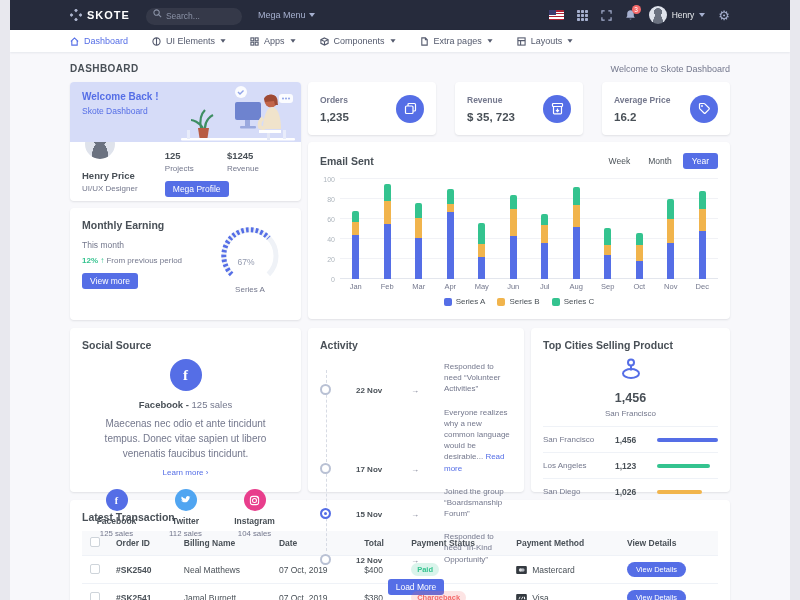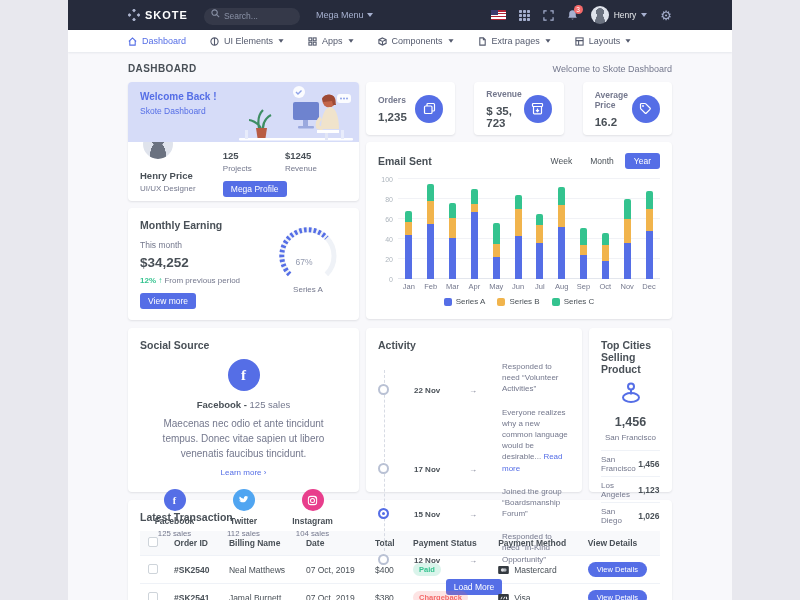--- a/index.html
+++ b/index.html
@@ -1,18 +1,18 @@
 <!DOCTYPE html>
 <html><head>
 <meta charset="utf-8">
 <style>
   * { margin:0; padding:0; box-sizing:border-box; }
   html,body { background:#e8e8ee; }
   .screen {
-    width:664px; height:600px; overflow:hidden; position:relative;
+    width:780px; height:600px; overflow:hidden; position:relative;
     background:#f8f8fb; font-family:"Liberation Sans", sans-serif;
     color:#495057; margin:0 auto;
   }
   
   .topbar { height:30px; background:#262b3c; display:flex; align-items:center;
     justify-content:space-between; padding:0 60px; }
   .tb-left, .tb-right { display:flex; align-items:center; }
   .brand { display:flex; align-items:center; gap:5px; margin-right:16px; }
   .brand-name { color:#fff; font-weight:bold; font-size:11px; letter-spacing:1px; }
   .search-box { position:relative; margin-right:16px; }
@@ -357,21 +357,20 @@
               </div>
               <button class="btn-primary wc-btn">Mega Profile</button>
             </div>
           </div>
         </div>
 
         <div class="card me-card">
           <div class="me-left">
             <div class="card-title">Monthly Earning</div>
             <div class="me-this">This month</div>
-            <div class="me-amount">$34,252</div>
             <div class="me-change-row">
               <span class="me-change">12%</span>
               <span class="me-change">↑</span>
               <span>From previous period</span>
             </div>
             <button class="btn-primary me-btn">View more</button>
           </div>
           <div class="me-right">
             <svg width="70" height="62" viewBox="0 0 70 62">
               <path d="M16.62,51.38 A26,26 0 1,1 53.38,51.38" fill="none" stroke="#eff2f7" stroke-width="5"></path>

